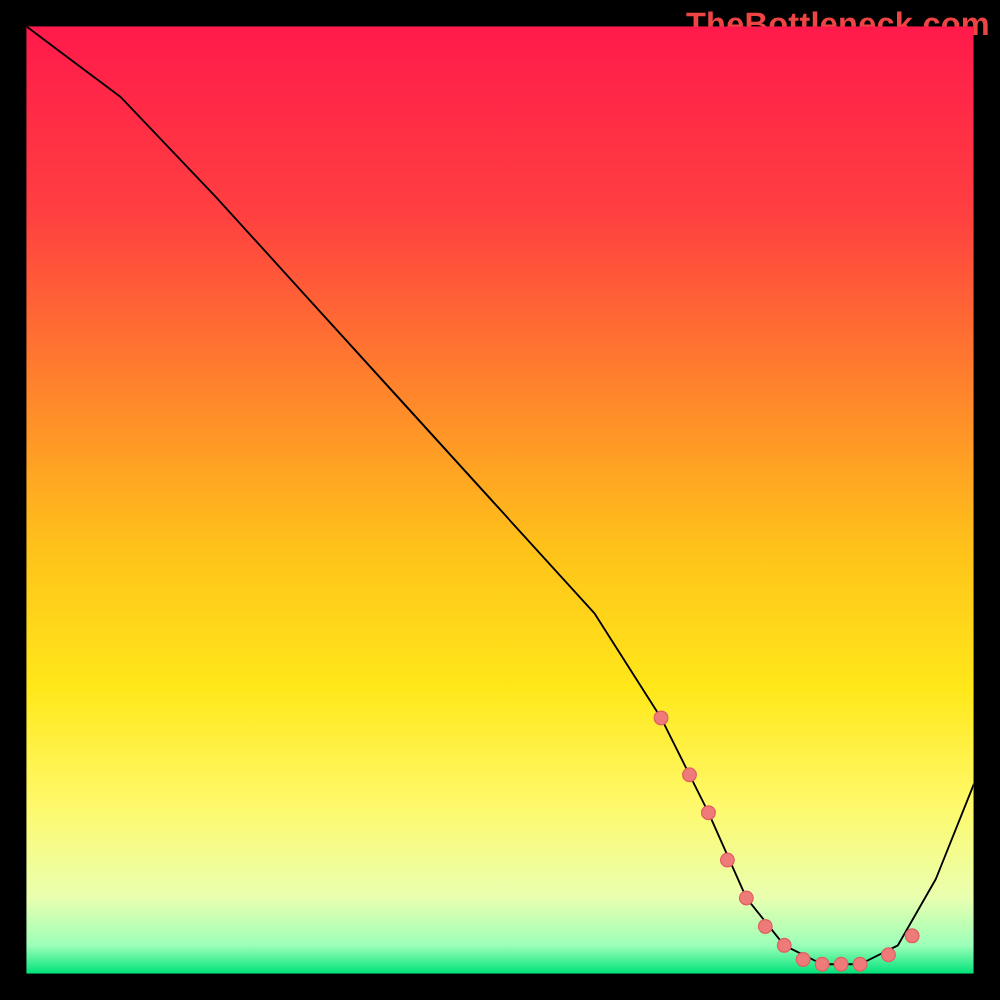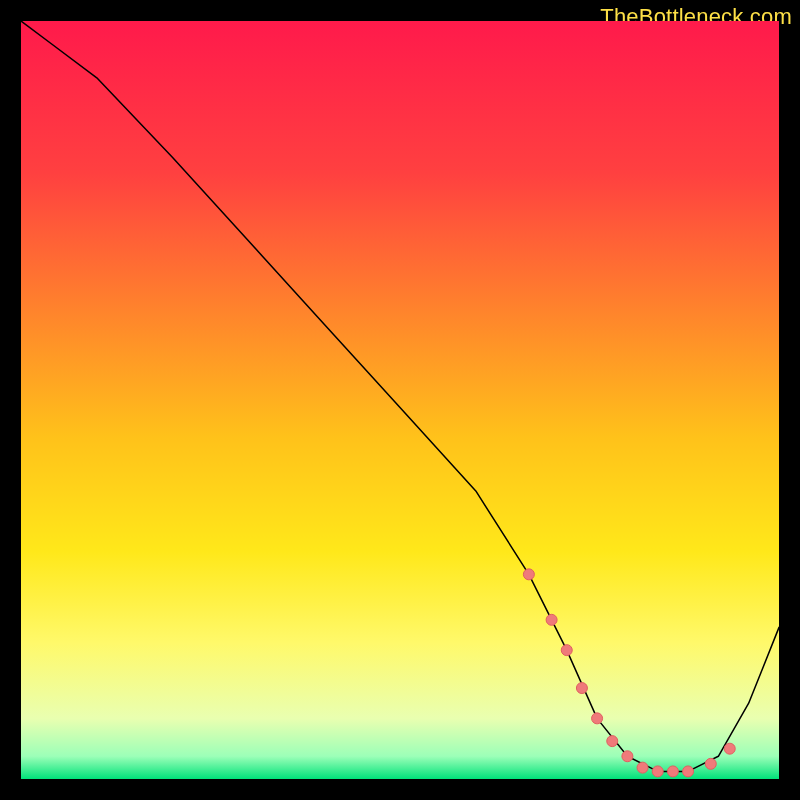--- a/index.html
+++ b/index.html
@@ -3,23 +3,23 @@
 <meta charset="utf-8">
 <style>
   * { margin: 0; padding: 0; box-sizing: border-box; }
   html, body { width: 800px; height: 800px; background: #000; overflow: hidden; }
   .wrap { position: relative; width: 800px; height: 800px; background: #000; }
   .watermark {
     position: absolute;
     top: 4px;
     right: 8px;
     font-family: Arial, sans-serif;
-    font-size: 22px;
-    font-weight: normal;
-    color: #fde047;
+    font-size: 26px;
+    font-weight: bold;
+    color: #ef4444;
     letter-spacing: 0.2px;
   }
   .plot {
     position: absolute;
     left: 21px;
     top: 21px;
     width: 758px;
     height: 758px;
   }
   svg { display: block; }

